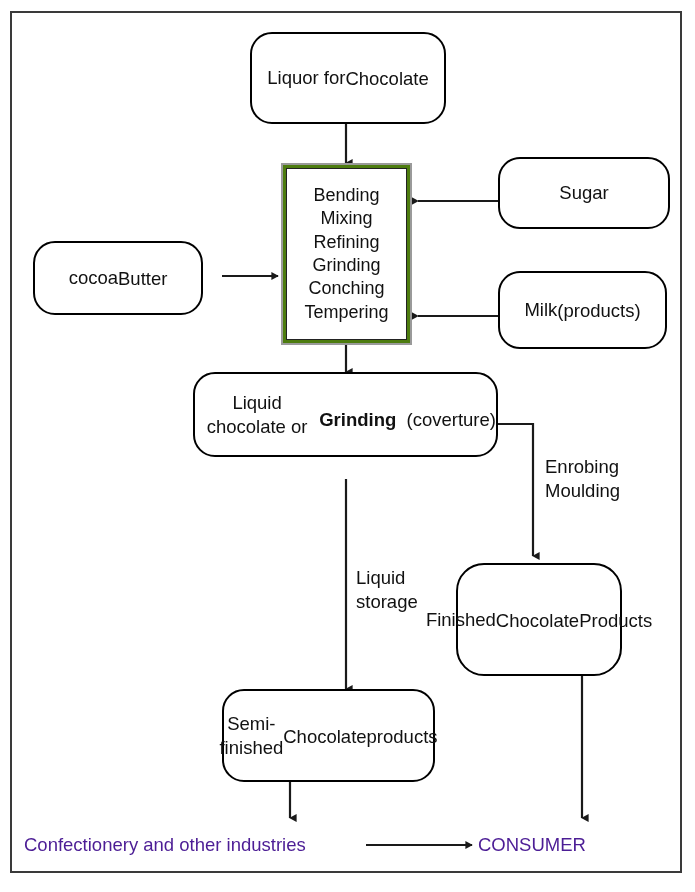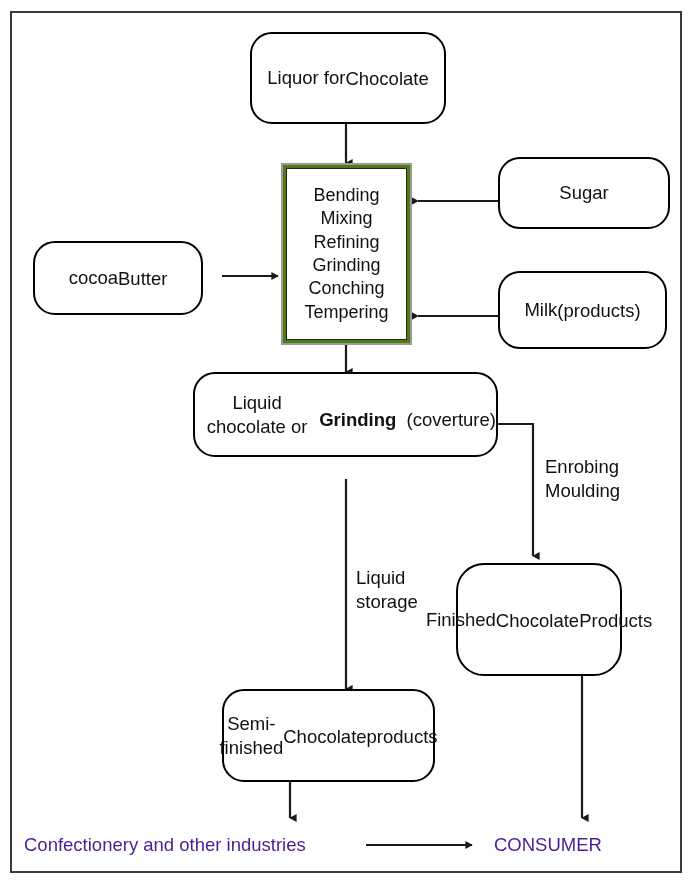--- a/index.html
+++ b/index.html
@@ -188,15 +188,15 @@
   </div>
 
   <div class="node rounded" style="left:222px; top:689px; width:213px; height:93px; font-size:18.5px;">
     <span>Semi-finished</span>
     <span class="line2">Chocolate</span>
     <span class="line2">products</span>
   </div>
 
   <div class="plain-text" style="left:24px; top:834px; font-size:18.5px;">Confectionery and other industries</div>
 
-  <div class="plain-text" style="left:494px; top:834px; font-size:18.5px;">CONSUMER</div>
+  <div class="plain-text" style="left:478px; top:834px; font-size:18.5px;">CONSUMER</div>
 
 </div>
 
 </body></html>

